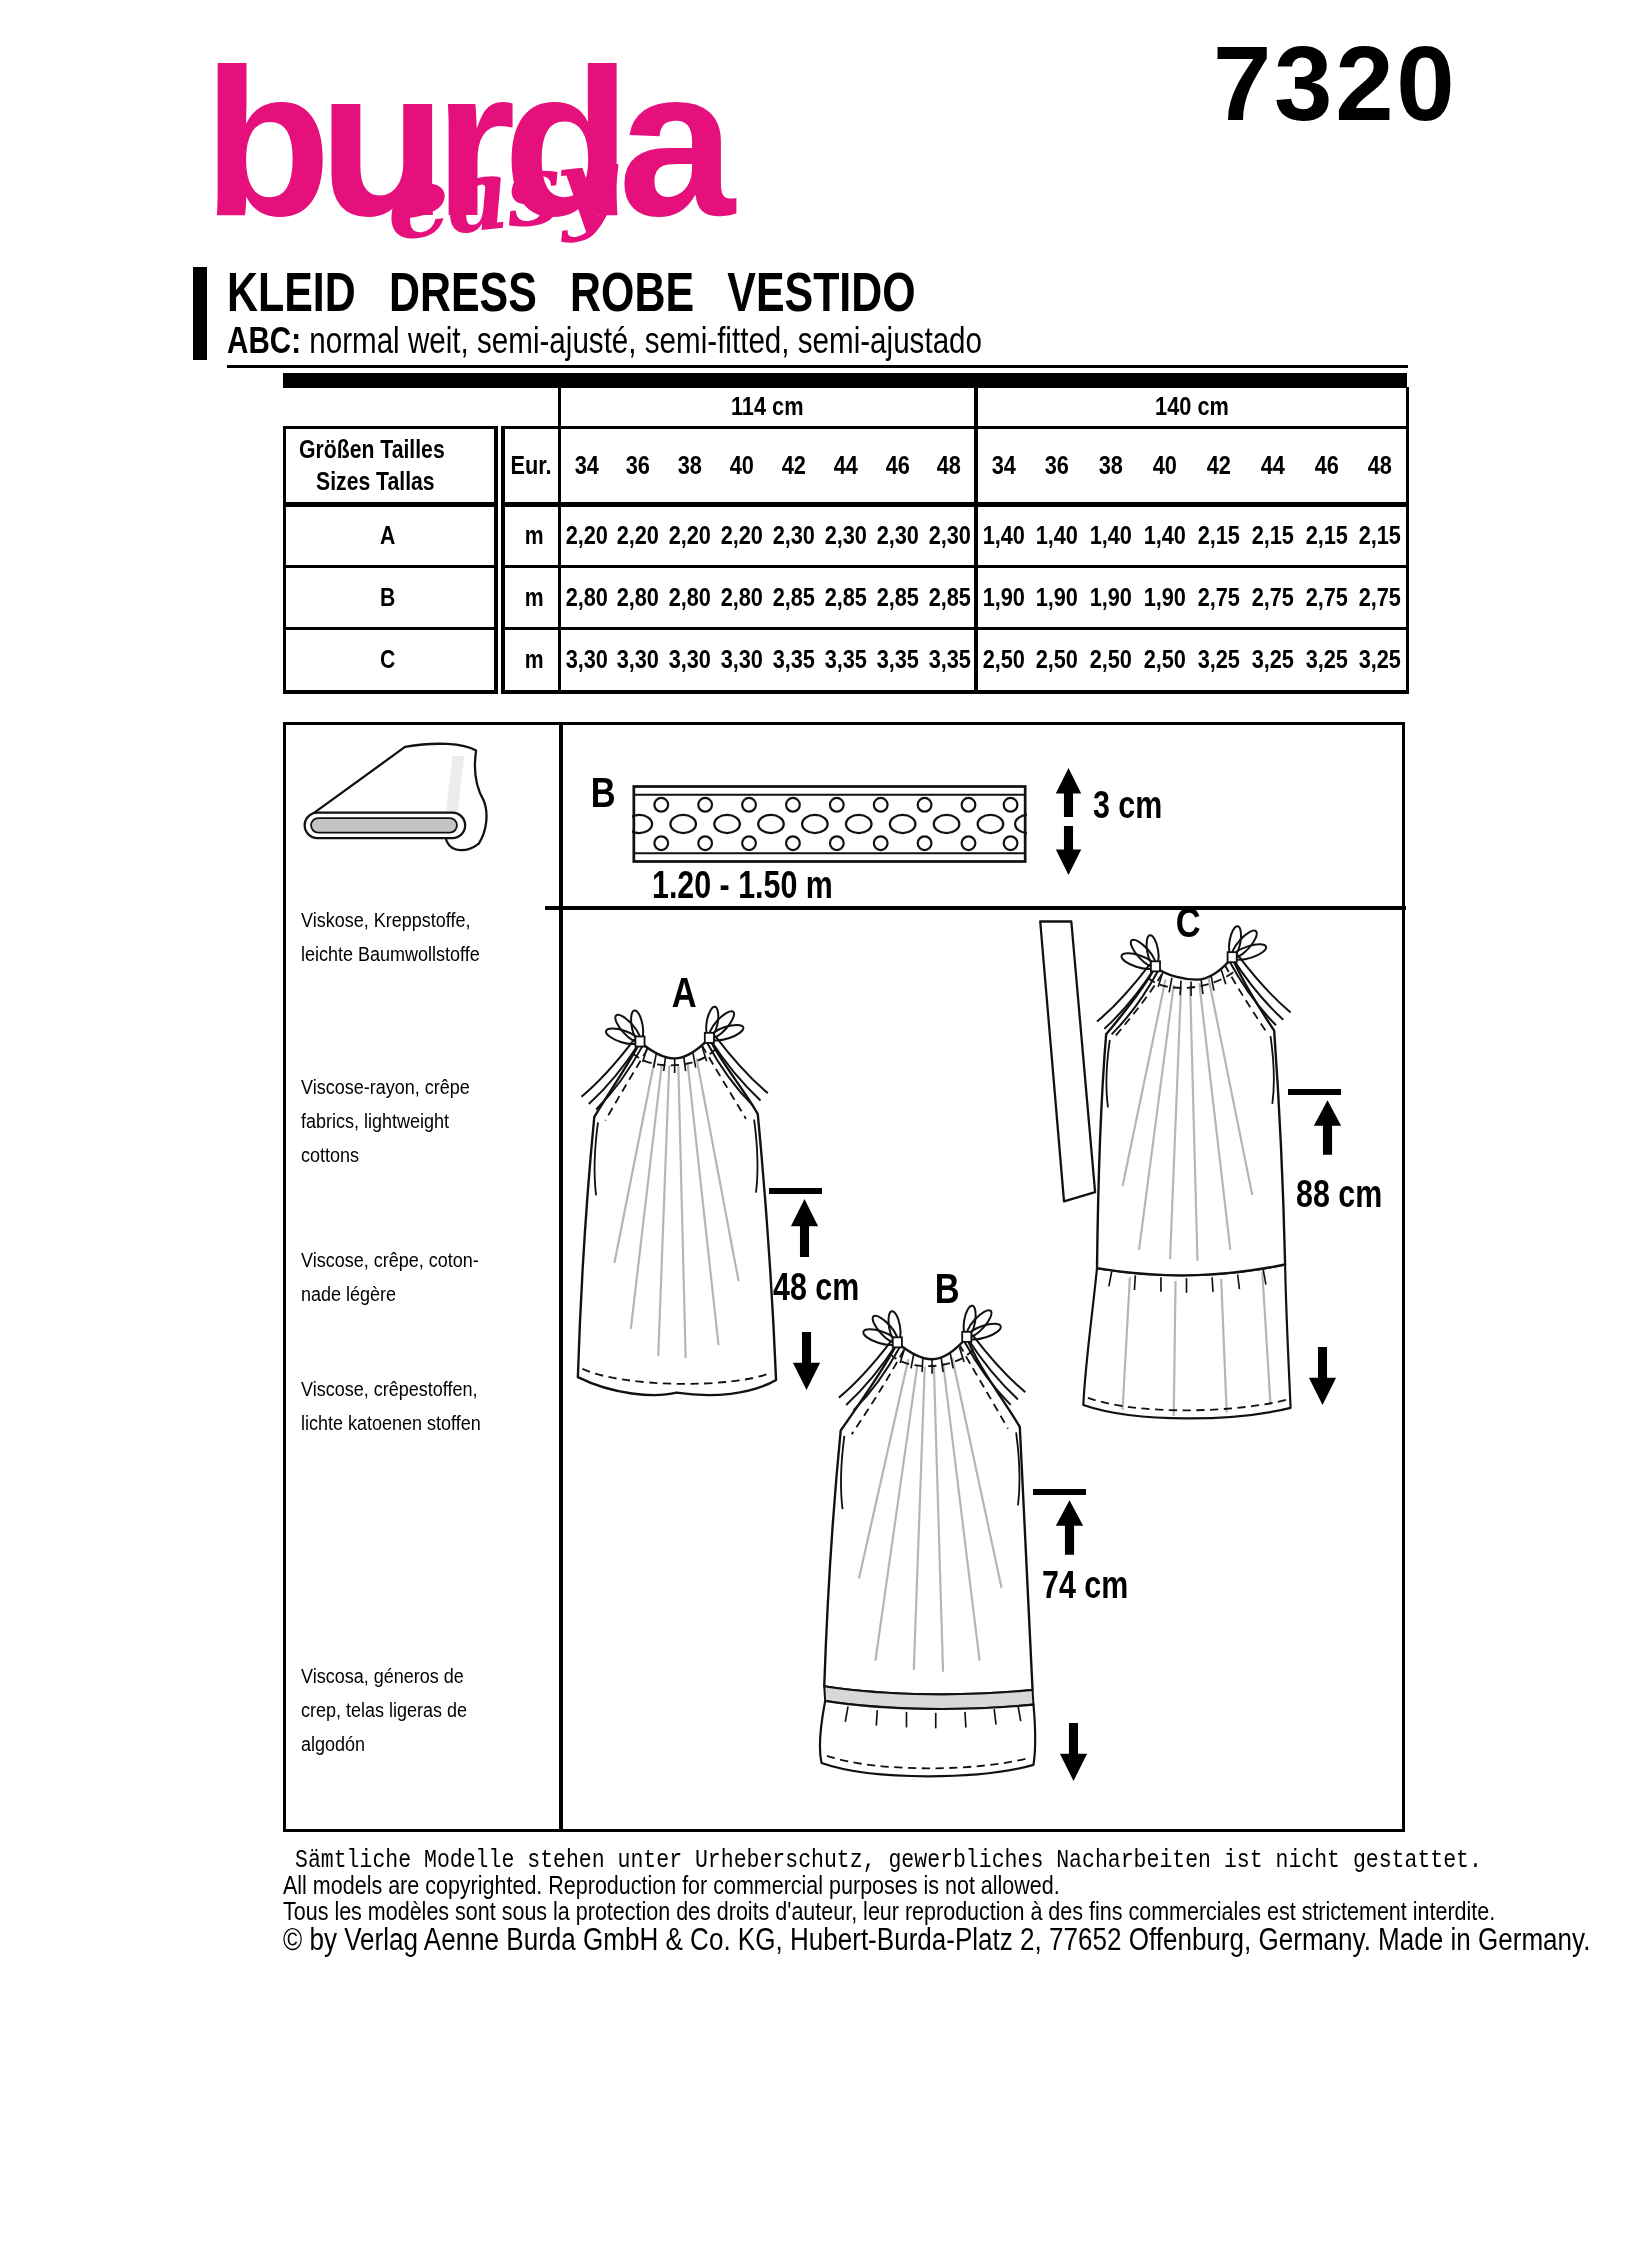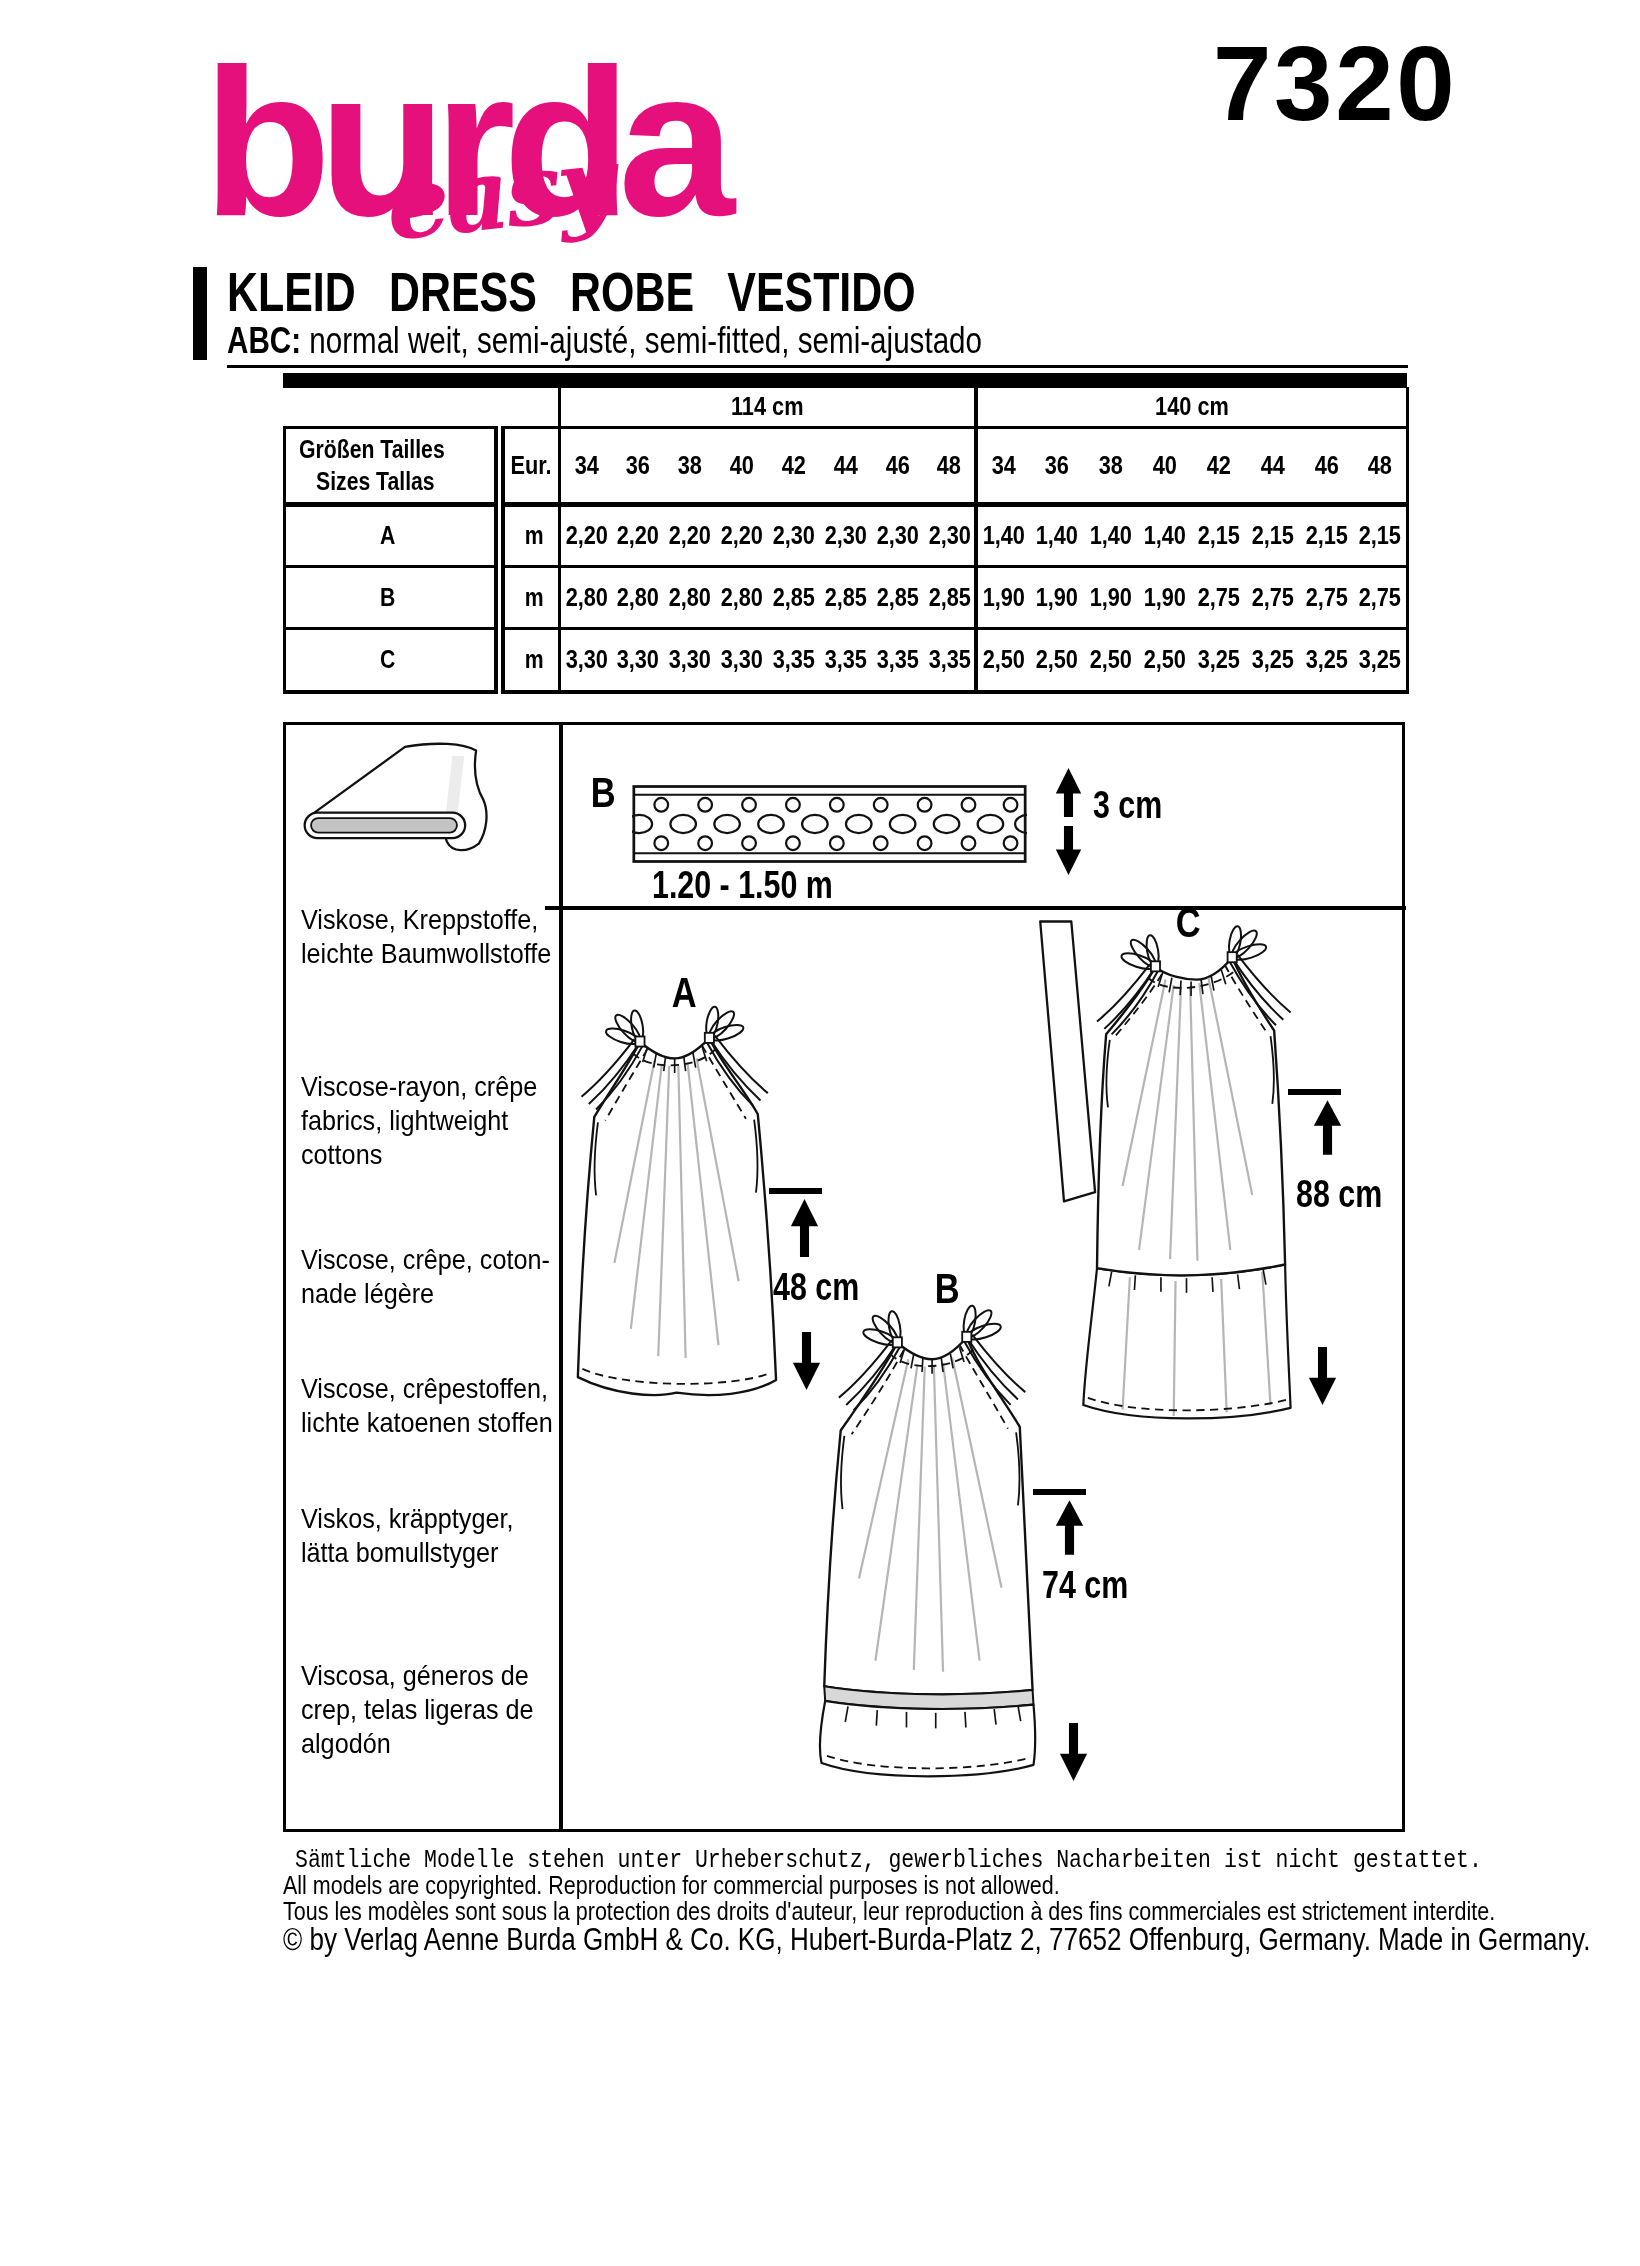--- a/index.html
+++ b/index.html
@@ -35,21 +35,21 @@
   .bld { border-left:11px double #000; }
   .br4 { border-right:3.7px solid #000; }
   .bb4 { border-bottom:3.7px solid #000; } .bb5 { border-bottom:4.6px solid #000; } .bb6 { border-bottom:5.5px solid #000; }
   td.hdr { font-size:29px; }
   td.szl { text-align:left; font-size:26.5px; line-height:32px; padding-left:7.3px; }
   td.view { text-align:left; font-size:31px; padding-left:9.1px; }
   td.eurm { text-align:right; padding-right:4.6px; font-size:27.4px; }
 
   
   .panel { border:3.7px solid #000; background:#fff; }
-  .fab-note { font-size:28px; line-height:34px; }
+  .fab-note { font-size:20px; line-height:34px; }
   .diagram-label { font-size:42px; font-weight:bold; }
   .meas-label { font-size:38px; font-weight:bold; }
   .mbar { width:53px; height:6.4px; background:#000; }
   svg { display:block; }
   .footer-small { font-size:25.6px; line-height:1; }
   .footer-big { font-size:31px; line-height:1; }
 </style>
 </head>
 <body>
 
@@ -181,24 +181,20 @@
     <div><span class="cx" style="transform:scaleX(0.9)">cottons</span></div>
   </div>
   <div class="ab fab-note" style="left:14.6px; top:647px;">
     <div><span class="cx" style="transform:scaleX(0.9)">Viscose, crêpestoffen,</span></div>
     <div><span class="cx" style="transform:scaleX(0.9)">lichte katoenen stoffen</span></div>
   </div>
   <div class="ab fab-note" style="left:14.6px; top:518px;">
     <div><span class="cx" style="transform:scaleX(0.9)">Viscose, crêpe, coton-</span></div>
     <div><span class="cx" style="transform:scaleX(0.9)">nade légère</span></div>
   </div>
-  <div class="ab fab-note" style="left:14.6px; top:777px;">
-    <div><span class="cx" style="transform:scaleX(0.9)">Viskos, kräpptyger,</span></div>
-    <div><span class="cx" style="transform:scaleX(0.9)">lätta bomullstyger</span></div>
-  </div>
   <div class="ab fab-note" style="left:14.6px; top:934px;">
     <div><span class="cx" style="transform:scaleX(0.9)">Viscosa, géneros de</span></div>
     <div><span class="cx" style="transform:scaleX(0.9)">crep, telas ligeras de</span></div>
     <div><span class="cx" style="transform:scaleX(0.9)">algodón</span></div>
   </div>
 </div>
 
 <div class="ab panel" style="left:559px; top:722px; width:846px; height:1110px; border-left-width:4.6px;"></div>
 <div class="ab rule" style="left:545px; top:906px; width:861px; height:3.7px;"></div>
 

